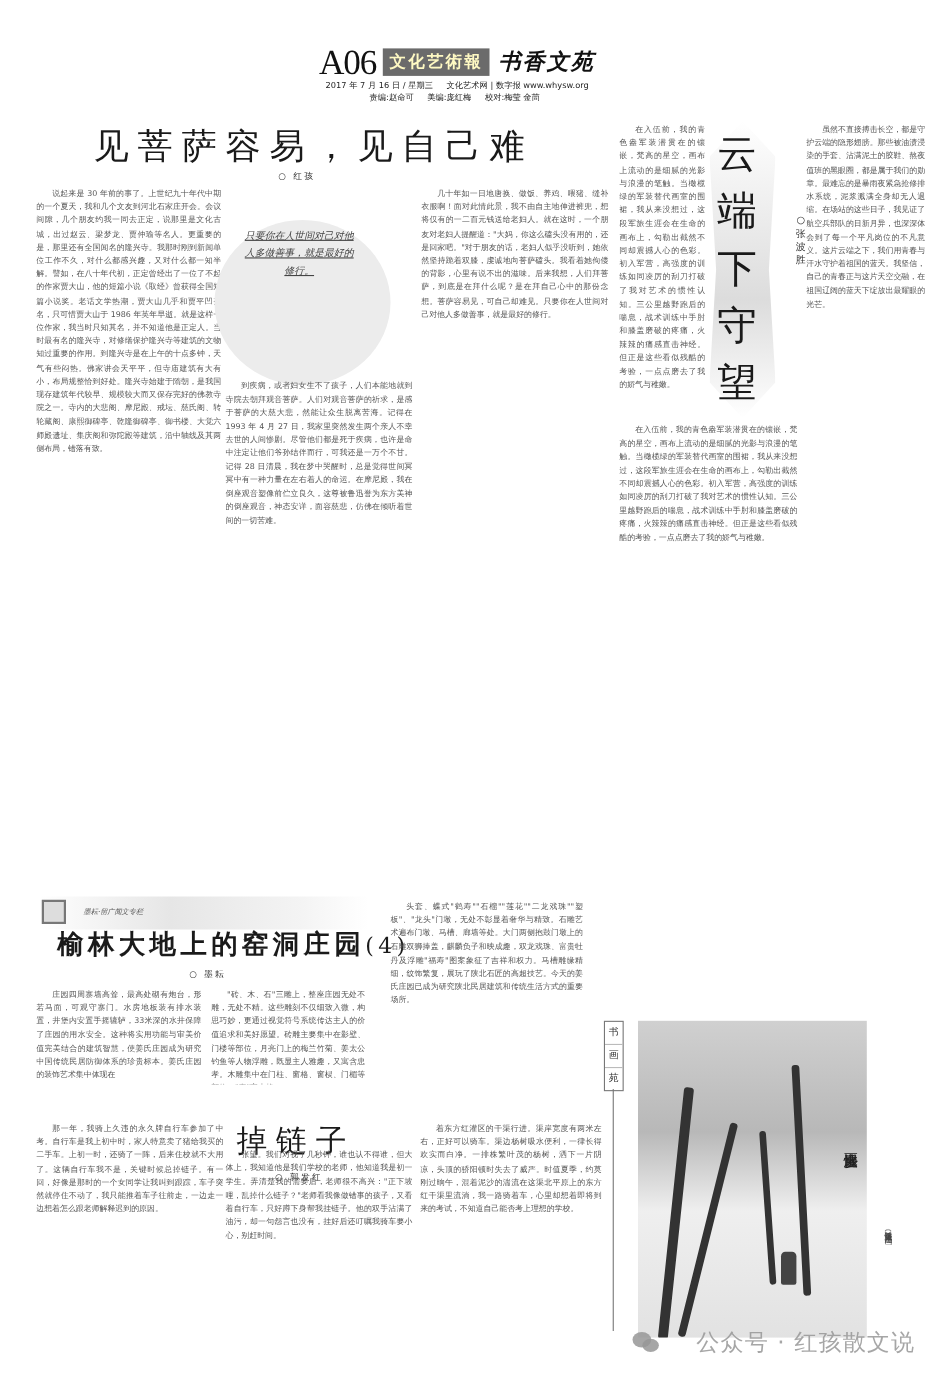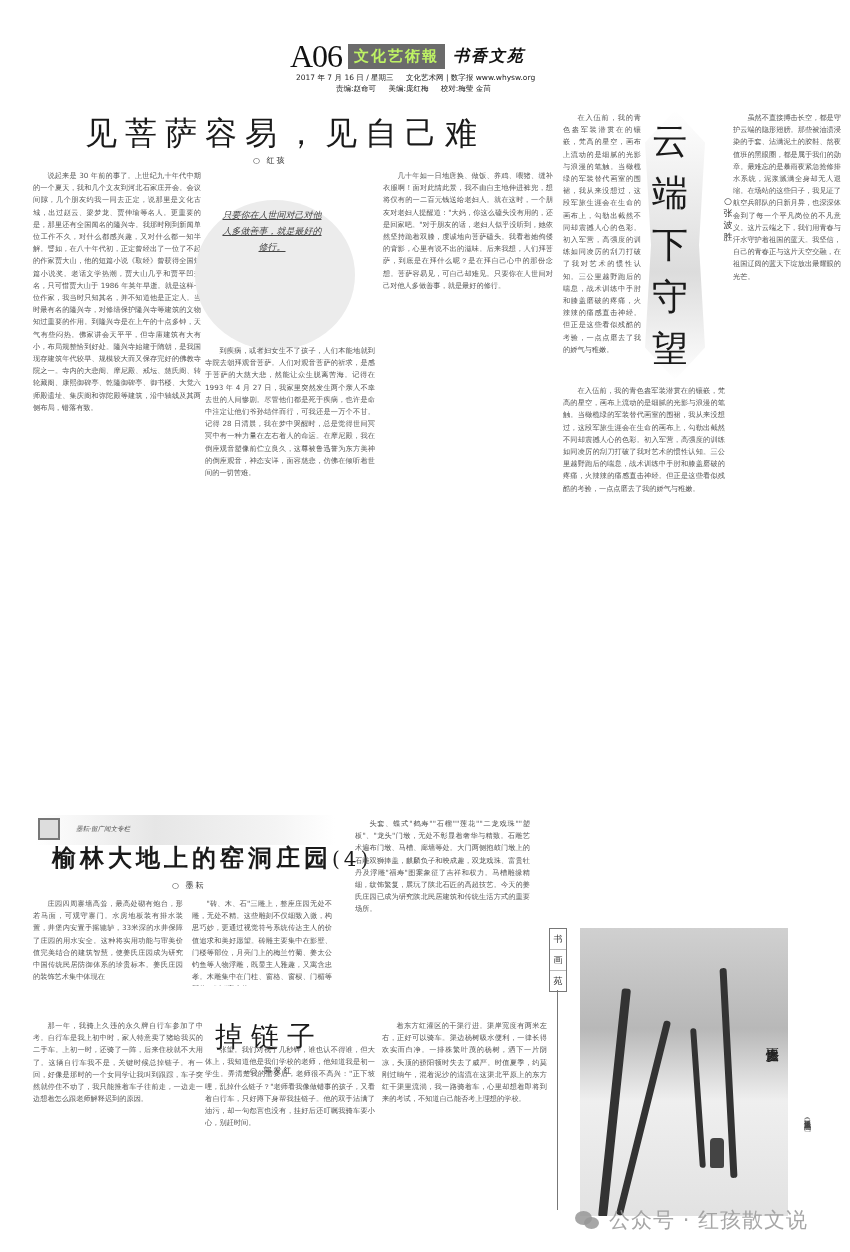--- a/index.html
+++ b/index.html
@@ -2,22 +2,22 @@
 <html><head>
 <meta charset="utf-8">
 <style>
   * { box-sizing: border-box; margin: 0; padding: 0; }
   html, body { width: 850px; height: 1252px; background: #ffffff; overflow: hidden; }
   body { position: relative; font-family: "DejaVu Sans", sans-serif; color: #333; }
 
   .masthead { position: absolute; left: 0; top: 0; width: 850px; height: 95px; }
   .mh-row { position: absolute; left: 290px; top: 38px; display: flex; align-items: center; }
   .mh-page { font-family: Liberation Serif, serif; font-size: 32px; color: #111; letter-spacing: -1px; margin-right: 6px; }
-  .mh-paper { background: #6b6b6b; color: #bef264; font-family: Liberation Serif, serif; font-size: 15px; padding: 3px 6px; letter-spacing: 2px; font-weight: bold; }
-  .mh-section { font-family: Liberation Mono, monospace; font-size: 16px; font-weight: bold; color: #111; margin-left: 8px; font-style: italic; letter-spacing: 2px; text-align: center; }
+  .mh-paper { background: #6b6b6b; color: #fef9c3; font-family: Liberation Serif, serif; font-size: 15px; padding: 3px 6px; letter-spacing: 2px; font-weight: bold; }
+  .mh-section { font-family: Liberation Mono, monospace; font-size: 20px; font-weight: bold; color: #111; margin-left: 8px; font-style: italic; letter-spacing: 2px; text-align: center; }
   .mh-info { position: absolute; left: 296px; top: 73px; font-size: 7.5px; color: #222; white-space: nowrap; }
   .mh-info span { margin-right: 10px; }
   .mh-staff { position: absolute; left: 336px; top: 84px; font-size: 7.5px; color: #222; white-space: nowrap; }
   .mh-staff span { margin-right: 10px; margin-top: 42px; }
 
   .headline { position: absolute; font-family: "DejaVu Serif", serif; color: #1a1a1a; letter-spacing: 8px; }
   .byline { position: absolute; font-size: 8px; color: #333; letter-spacing: 2px; }
 
   .col { position: absolute; font-size: 7.2px; line-height: 12.2px; color: #555; text-align: justify; overflow: hidden; }
   .col p { text-indent: 2em; }
@@ -35,21 +35,21 @@
 
   .art-frame { position: absolute; left: 580px; top: 928px; width: 208px; height: 288px; background: linear-gradient(180deg, #d0d0d0 0%, #b8b8b8 35%, #efefef 60%, #e2e2e2 100%); overflow: hidden; }
   .tree { position: absolute; background: #333; border-radius: 3px; }
   .figure { position: absolute; left: 130px; top: 210px; width: 14px; height: 30px; background: #444; border-radius: 4px 4px 2px 2px; }
   .art-inscription { position: absolute; left: 160px; top: 110px; width: 40px; font-family: "DejaVu Serif", serif; font-size: 13px; line-height: 15px; color: #222; writing-mode: vertical-rl; }
   .art-tag { position: absolute; left: 549px; top: 928px; width: 18px; border: 1px solid #777; background: #fff; }
   .art-tag div { font-family: "DejaVu Serif", serif; font-size: 9px; line-height: 20px; text-align: center; color: #333; border-bottom: 1px solid #bbb; }
   .art-tag-line { position: absolute; left: 557px; top: 990px; width: 1px; height: 220px; background: #777; }
   .art-caption { position: absolute; left: 800px; top: 1115px; width: 12px; font-size: 7px; line-height: 10px; color: #444; writing-mode: vertical-rl; }
 
-  .watermark { position: absolute; left: 575px; top: 1206px; display: flex; align-items: center; color: rgba(150,150,150,0.85); font-size: 21px; letter-spacing: 1px; white-space: nowrap; }
+  .watermark { position: absolute; left: 575px; top: 1206px; display: flex; align-items: center; color: rgba(150,150,150,0.85); font-size: 21px; letter-spacing: 1px; white-space: nowrap; gap: 24px; }
   .wm-icon { width: 26px; height: 22px; position: relative; margin-right: 8px; }
   .wm-icon::before, .wm-icon::after { content: ""; position: absolute; border-radius: 50%; background: rgba(150,150,150,0.85); }
   .wm-icon::before { left: 0; top: 2px; width: 17px; height: 14px; }
   .wm-icon::after { left: 9px; top: 8px; width: 15px; height: 12px; }
 </style>
 </head>
 <body>
 
 <div class="masthead">
   <div class="mh-row">

